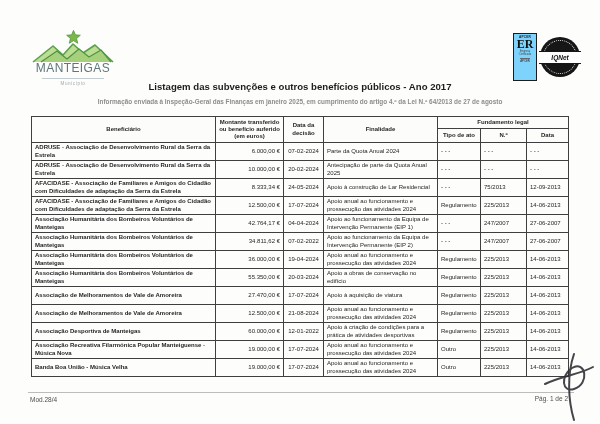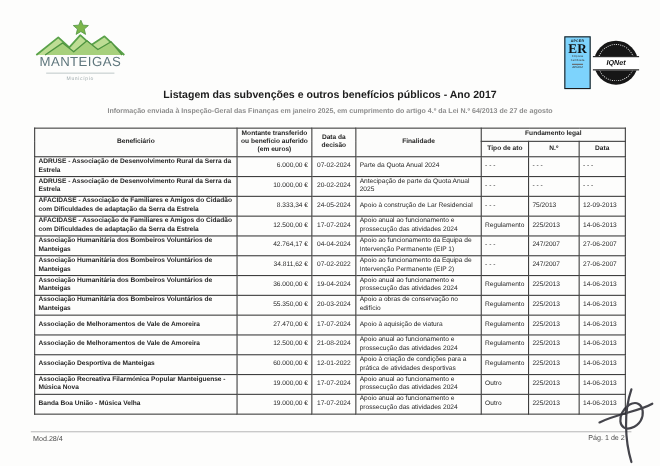--- a/index.html
+++ b/index.html
@@ -2,21 +2,21 @@
 <html><head>
 <meta charset="utf-8">
 <style>
   html,body{margin:0;padding:0;background:#e8e8e8;}
   .page{
     position:relative;width:600px;height:424px;background:#fdfdfc;
     font-family:"Liberation Sans",sans-serif;color:#222;overflow:hidden;
     box-shadow:0 0 4px rgba(0,0,0,.25);
   }
   
-  .logo{position:absolute;left:28px;top:18px;width:90px;text-align:center;}
+  .logo{position:absolute;left:28px;top:30px;width:90px;text-align:center;}
   .logo-star{display:block;margin:0 auto -3px auto;}
   .logo-name{font-size:12px;letter-spacing:.4px;color:#5e767c;font-weight:500;margin-top:-2px;}
   .logo-rule{height:1px;background:#c3ccce;width:62px;margin:3px auto 2px auto;}
   .logo-sub{font-size:4.6px;color:#9fabae;letter-spacing:.6px;}
   
   .certs{position:absolute;right:20px;top:33px;display:flex;align-items:center;gap:3px;}
   .apcer{width:24px;height:48px;border:1.4px solid #1c1c1c;background:#7dd3fc;
     display:flex;flex-direction:column;align-items:center;justify-content:flex-start;padding-top:1px;box-sizing:border-box;}
   .apcer .a-top{font-size:3.2px;font-weight:bold;color:#1c1c1c;letter-spacing:.2px;}
   .apcer .a-er{font-size:12px;font-weight:bold;color:#111;line-height:11px;font-family:"Liberation Serif",serif;}

